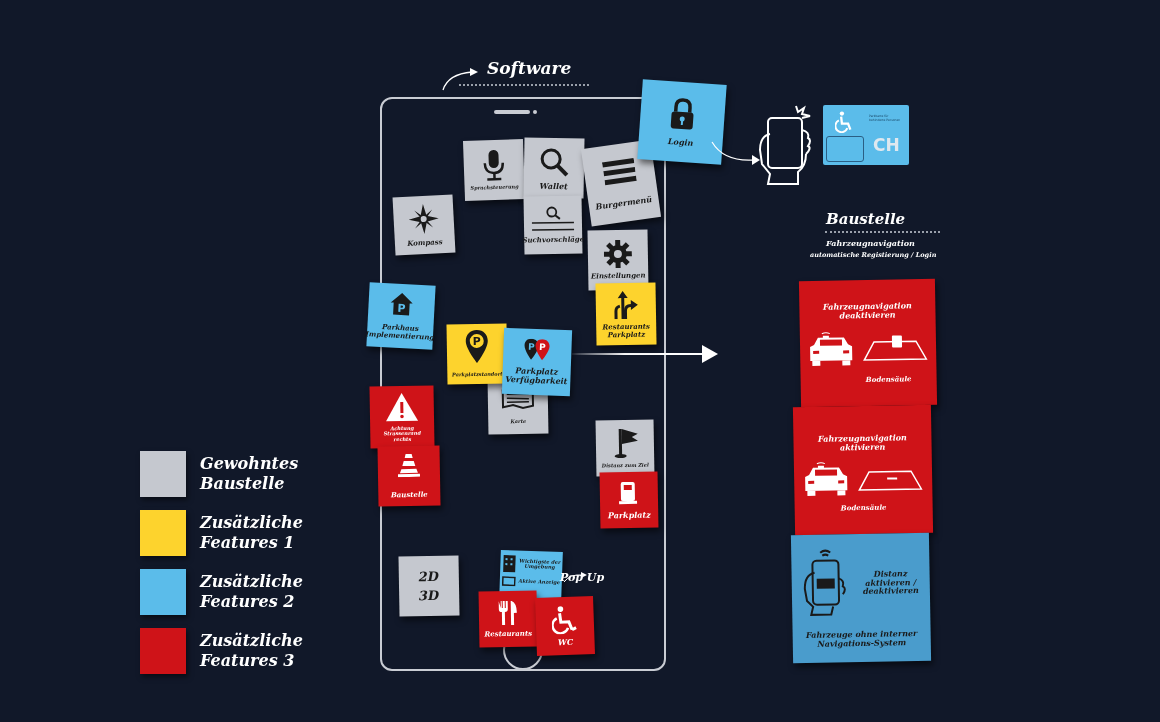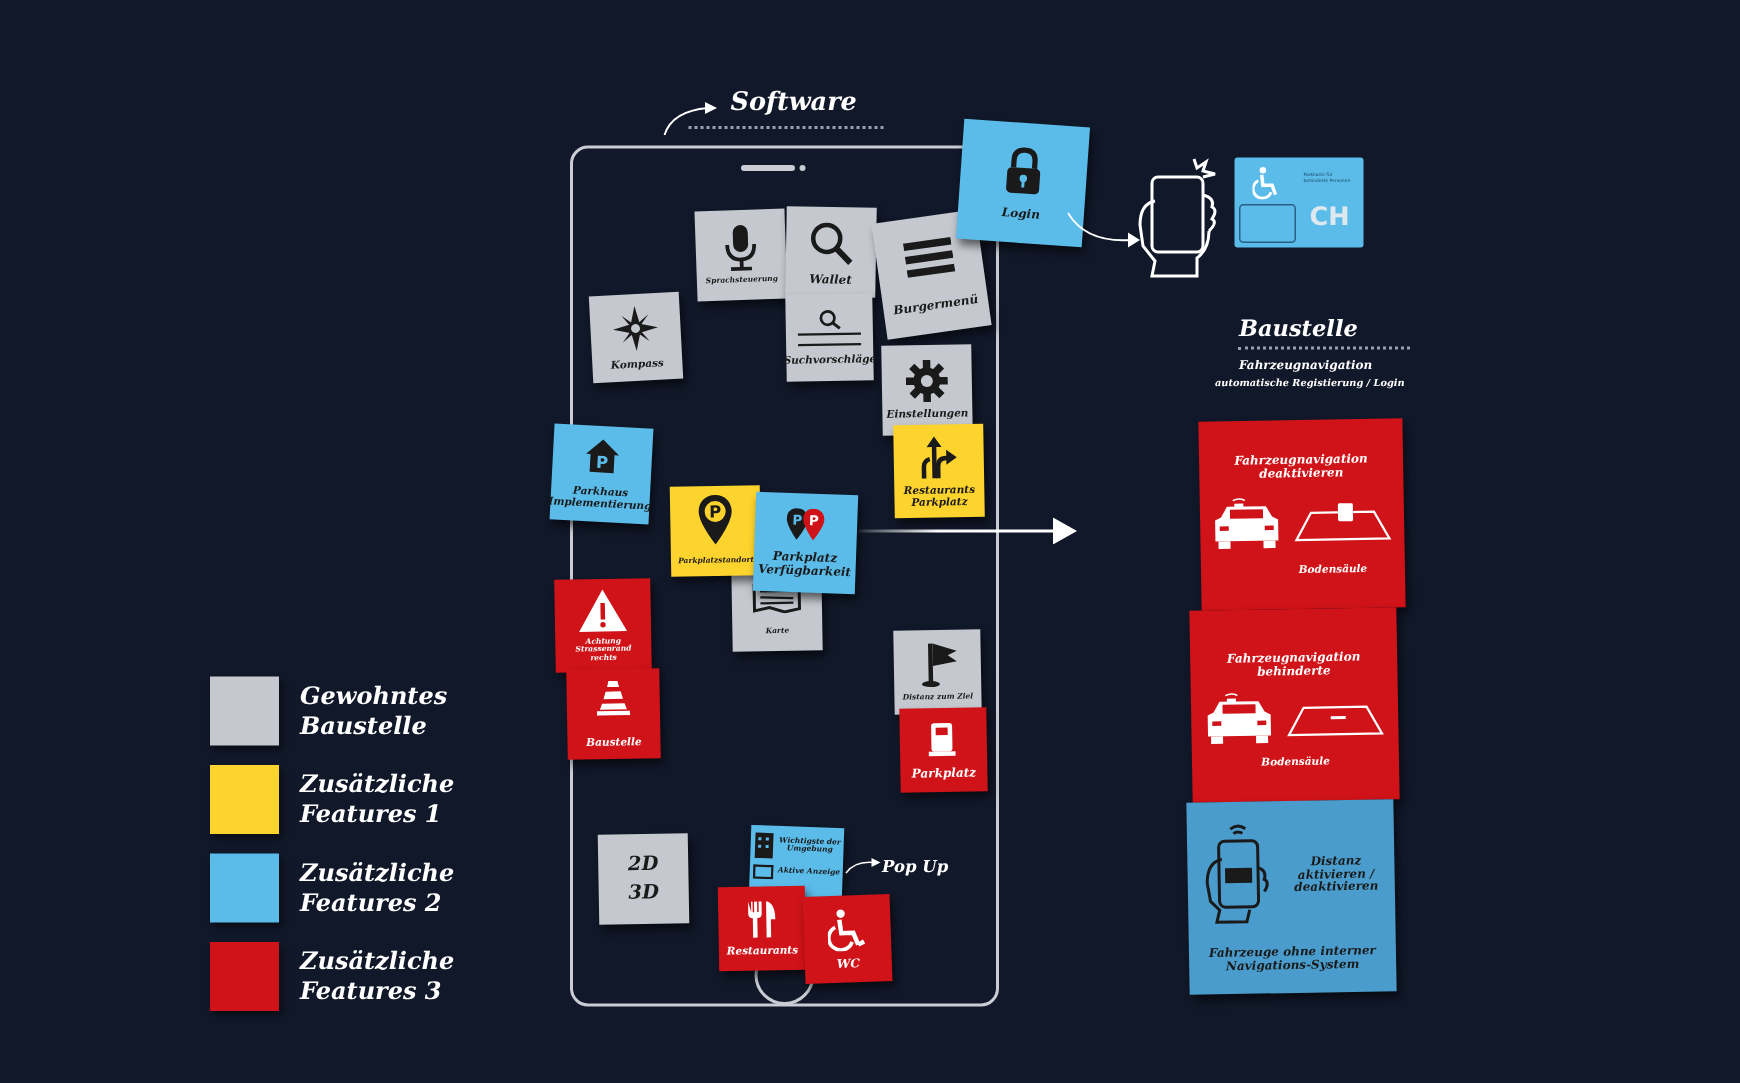--- a/index.html
+++ b/index.html
@@ -185,21 +185,21 @@
         <rect x="1" y="1" width="12" height="8" stroke="#1a1a1a" stroke-width="1.5" fill="none"></rect>
       </svg>
     <div class="lbl sm" style="margin-top:0;margin-left:3px;">Aktive Anzeige</div>
   </div>
 </div>
 
 <svg class="abs" style="left:562px;top:570px" width="26" height="14" viewBox="0 0 26 14">
     <path d="M2 12 Q8 4 20 5" stroke="#fff" stroke-width="1" fill="none"></path>
     <path d="M19 2 L25 5 L19 8 Z" fill="#fff"></path>
   </svg>
-<div class="abs hand white" style="left:588px;top:571px;font-size:11px;">Pop Up</div>
+<div class="abs hand white" style="left:560px;top:571px;font-size:11px;">Pop Up</div>
 
 <div class="note red" style="left:370px;top:386px;width:64px;height:62px;transform:rotate(-1deg);">
   <svg width="34" height="30" viewBox="0 0 34 30">
       <path d="M17 1 L33 29 L1 29 Z" fill="#fff"></path>
       <rect x="15.5" y="10" width="3" height="11" fill="#cf1318"></rect>
       <circle cx="17" cy="24.5" r="1.8" fill="#cf1318"></circle>
     </svg>
   <div class="lbl sm" style="margin-top:4px">Achtung</div>
   <div class="lbl sm" style="margin-top:0">Strassenrand</div>
   <div class="lbl sm" style="margin-top:0">rechts</div>
@@ -281,21 +281,21 @@
     <rect x="12" y="9" width="22" height="6" fill="#cf1318"></rect>
       <rect x="5" y="20" width="6" height="3" fill="#cf1318"></rect>
       <rect x="35" y="20" width="6" height="3" fill="#cf1318"></rect>
     <path d="M66 12 L108 12 L118 30 L56 30 Z" stroke="#fff" stroke-width="1.5" fill="none"></path>
     <rect x="84" y="6" width="10" height="12" rx="1" fill="#fff"></rect>
   </svg>
   <div class="lbl md" style="margin-top:10px;margin-left:40px;">Bodensäule</div>
 </div>
 <div class="note red" style="left:794px;top:406px;width:138px;height:128px;transform:rotate(-1deg);justify-content:flex-start;padding-top:28px;">
   <div class="lbl" style="margin-top:0">Fahrzeugnavigation</div>
-  <div class="lbl" style="margin-top:0">behinderte</div>
+  <div class="lbl" style="margin-top:0">aktivieren</div>
   <svg style="margin-top:8px" width="120" height="36" viewBox="0 0 120 36">
     <g fill="#fff">
         <path d="M14 3 Q18 1 22 3" stroke="#fff" stroke-width="1" fill="none"></path>
         <rect x="15" y="5" width="6" height="3"></rect>
         <path d="M6 14 L10 7 L36 7 L40 14 L44 16 L44 30 L2 30 L2 16 Z"></path>
         <rect x="4" y="30" width="8" height="5"></rect>
         <rect x="34" y="30" width="8" height="5"></rect>
       </g>
     <rect x="12" y="9" width="22" height="6" fill="#cf1318"></rect>
       <rect x="5" y="20" width="6" height="3" fill="#cf1318"></rect>

